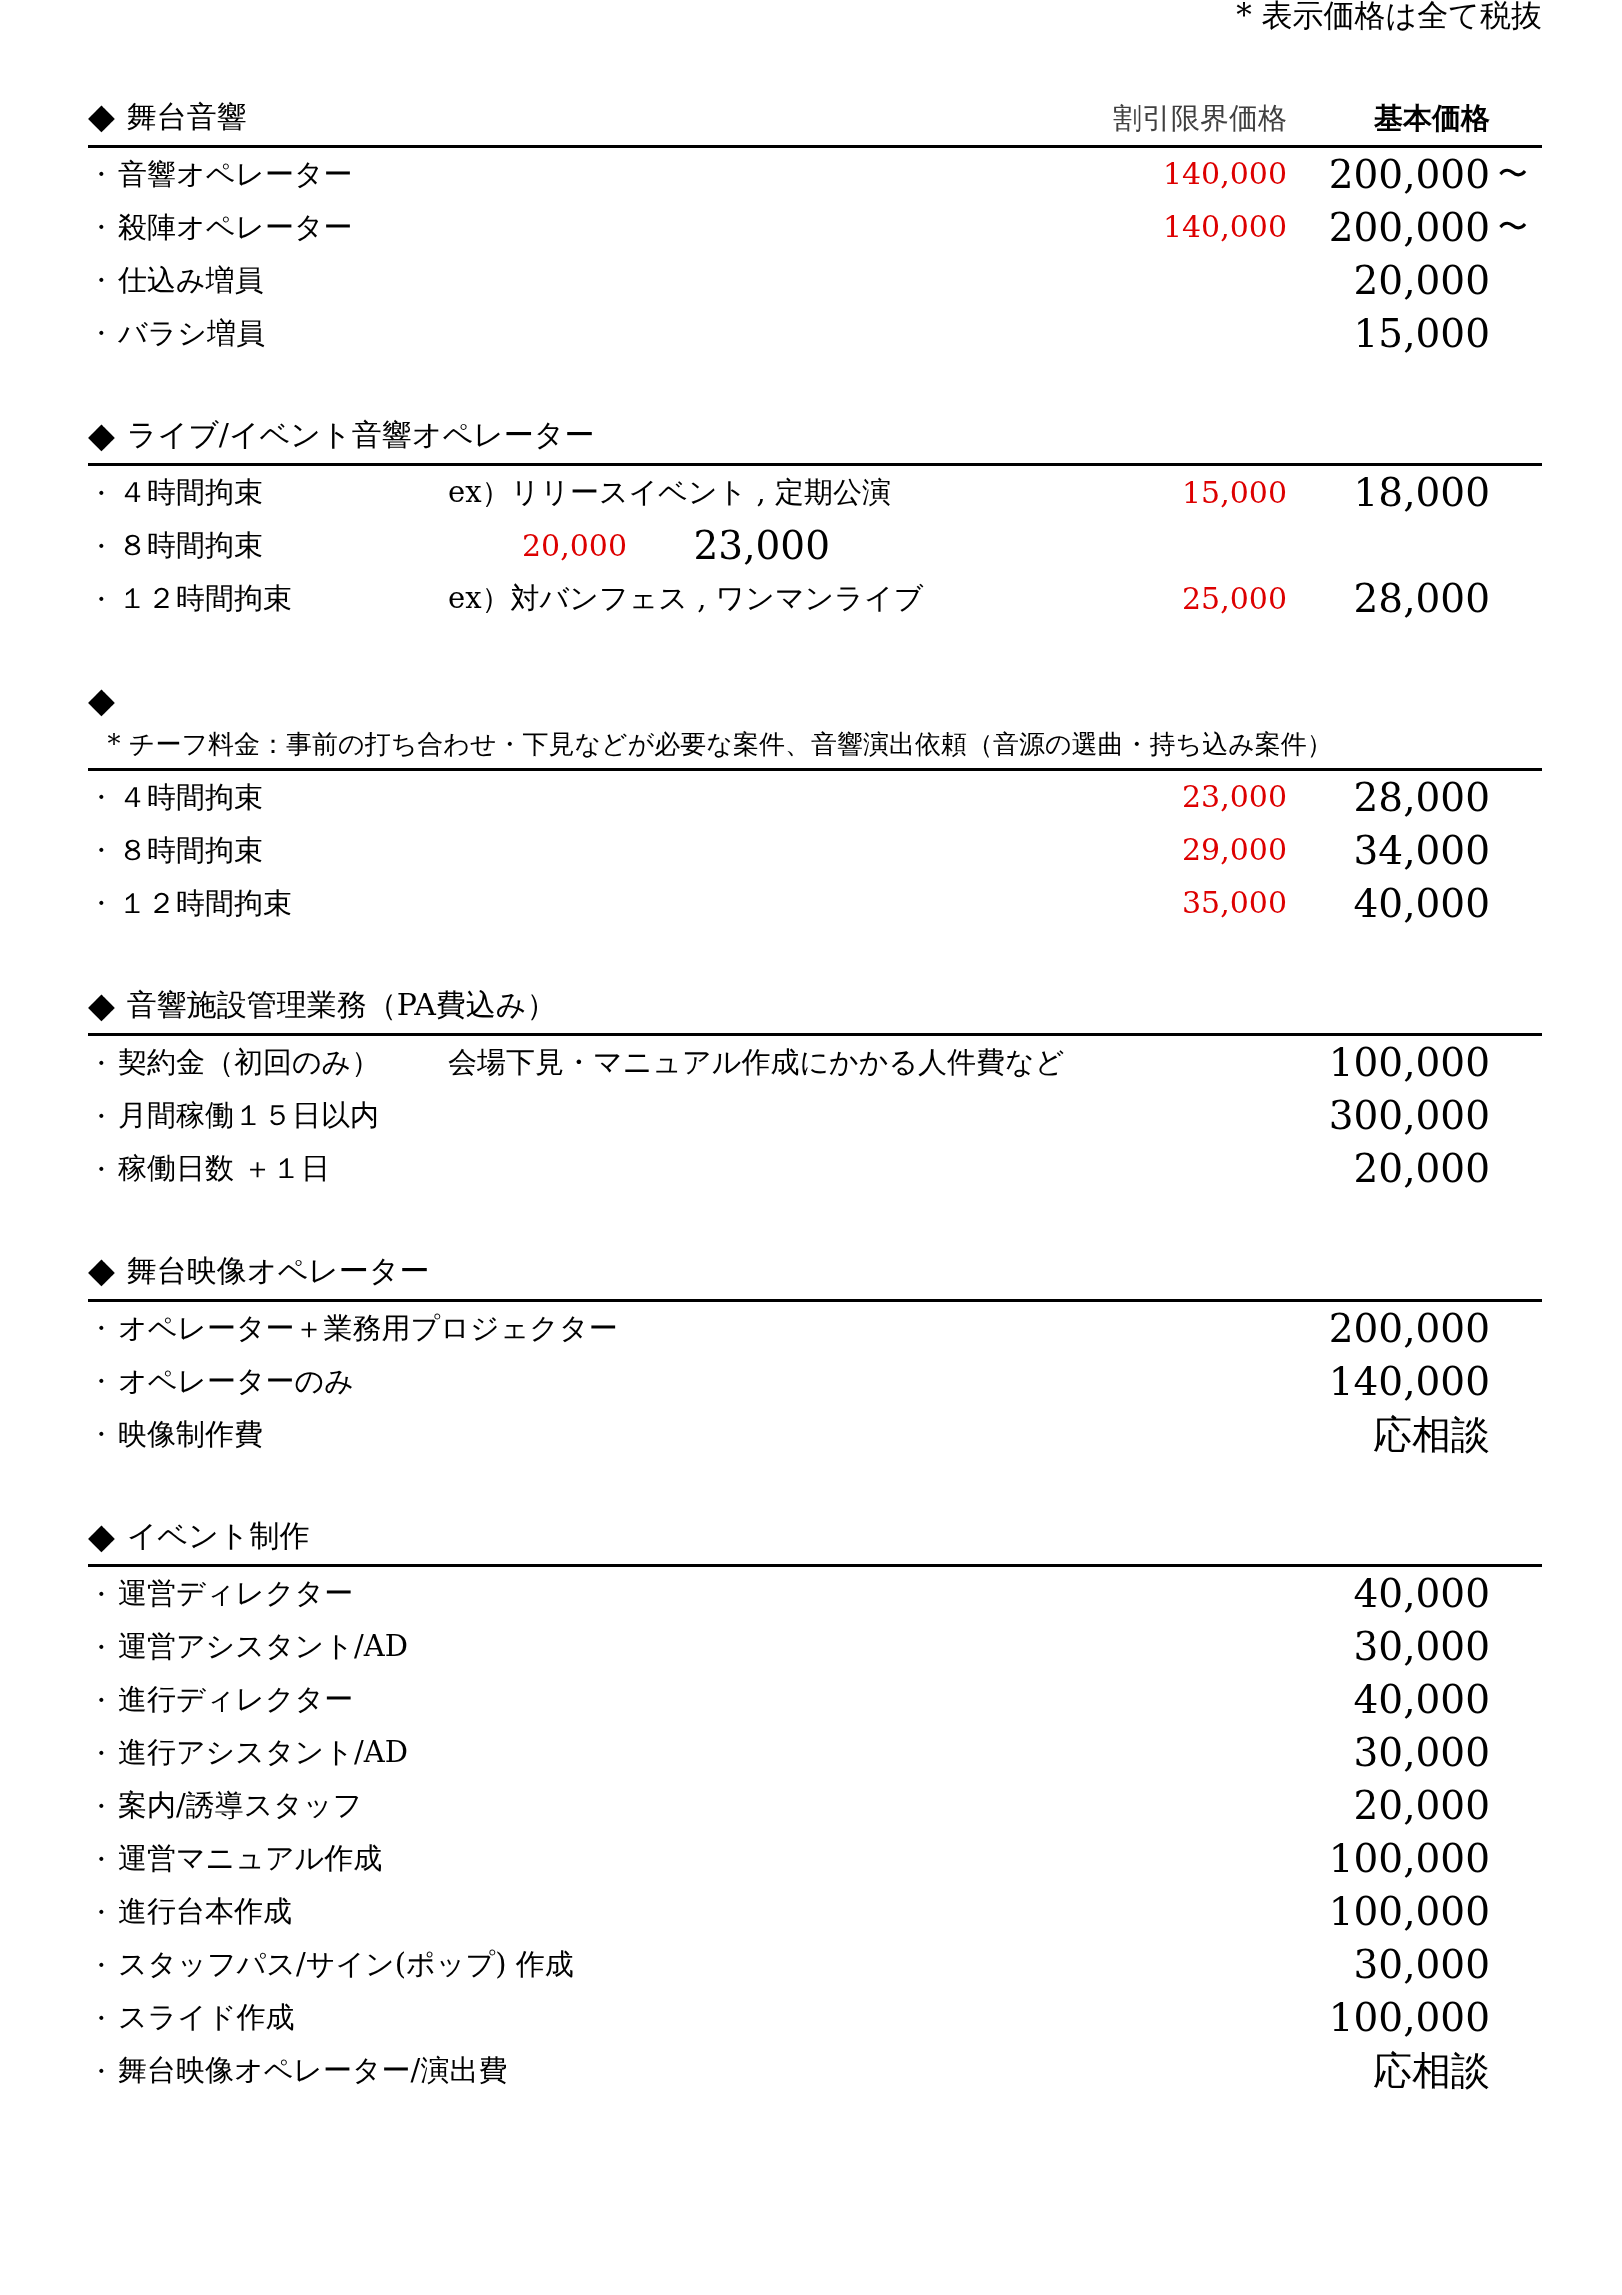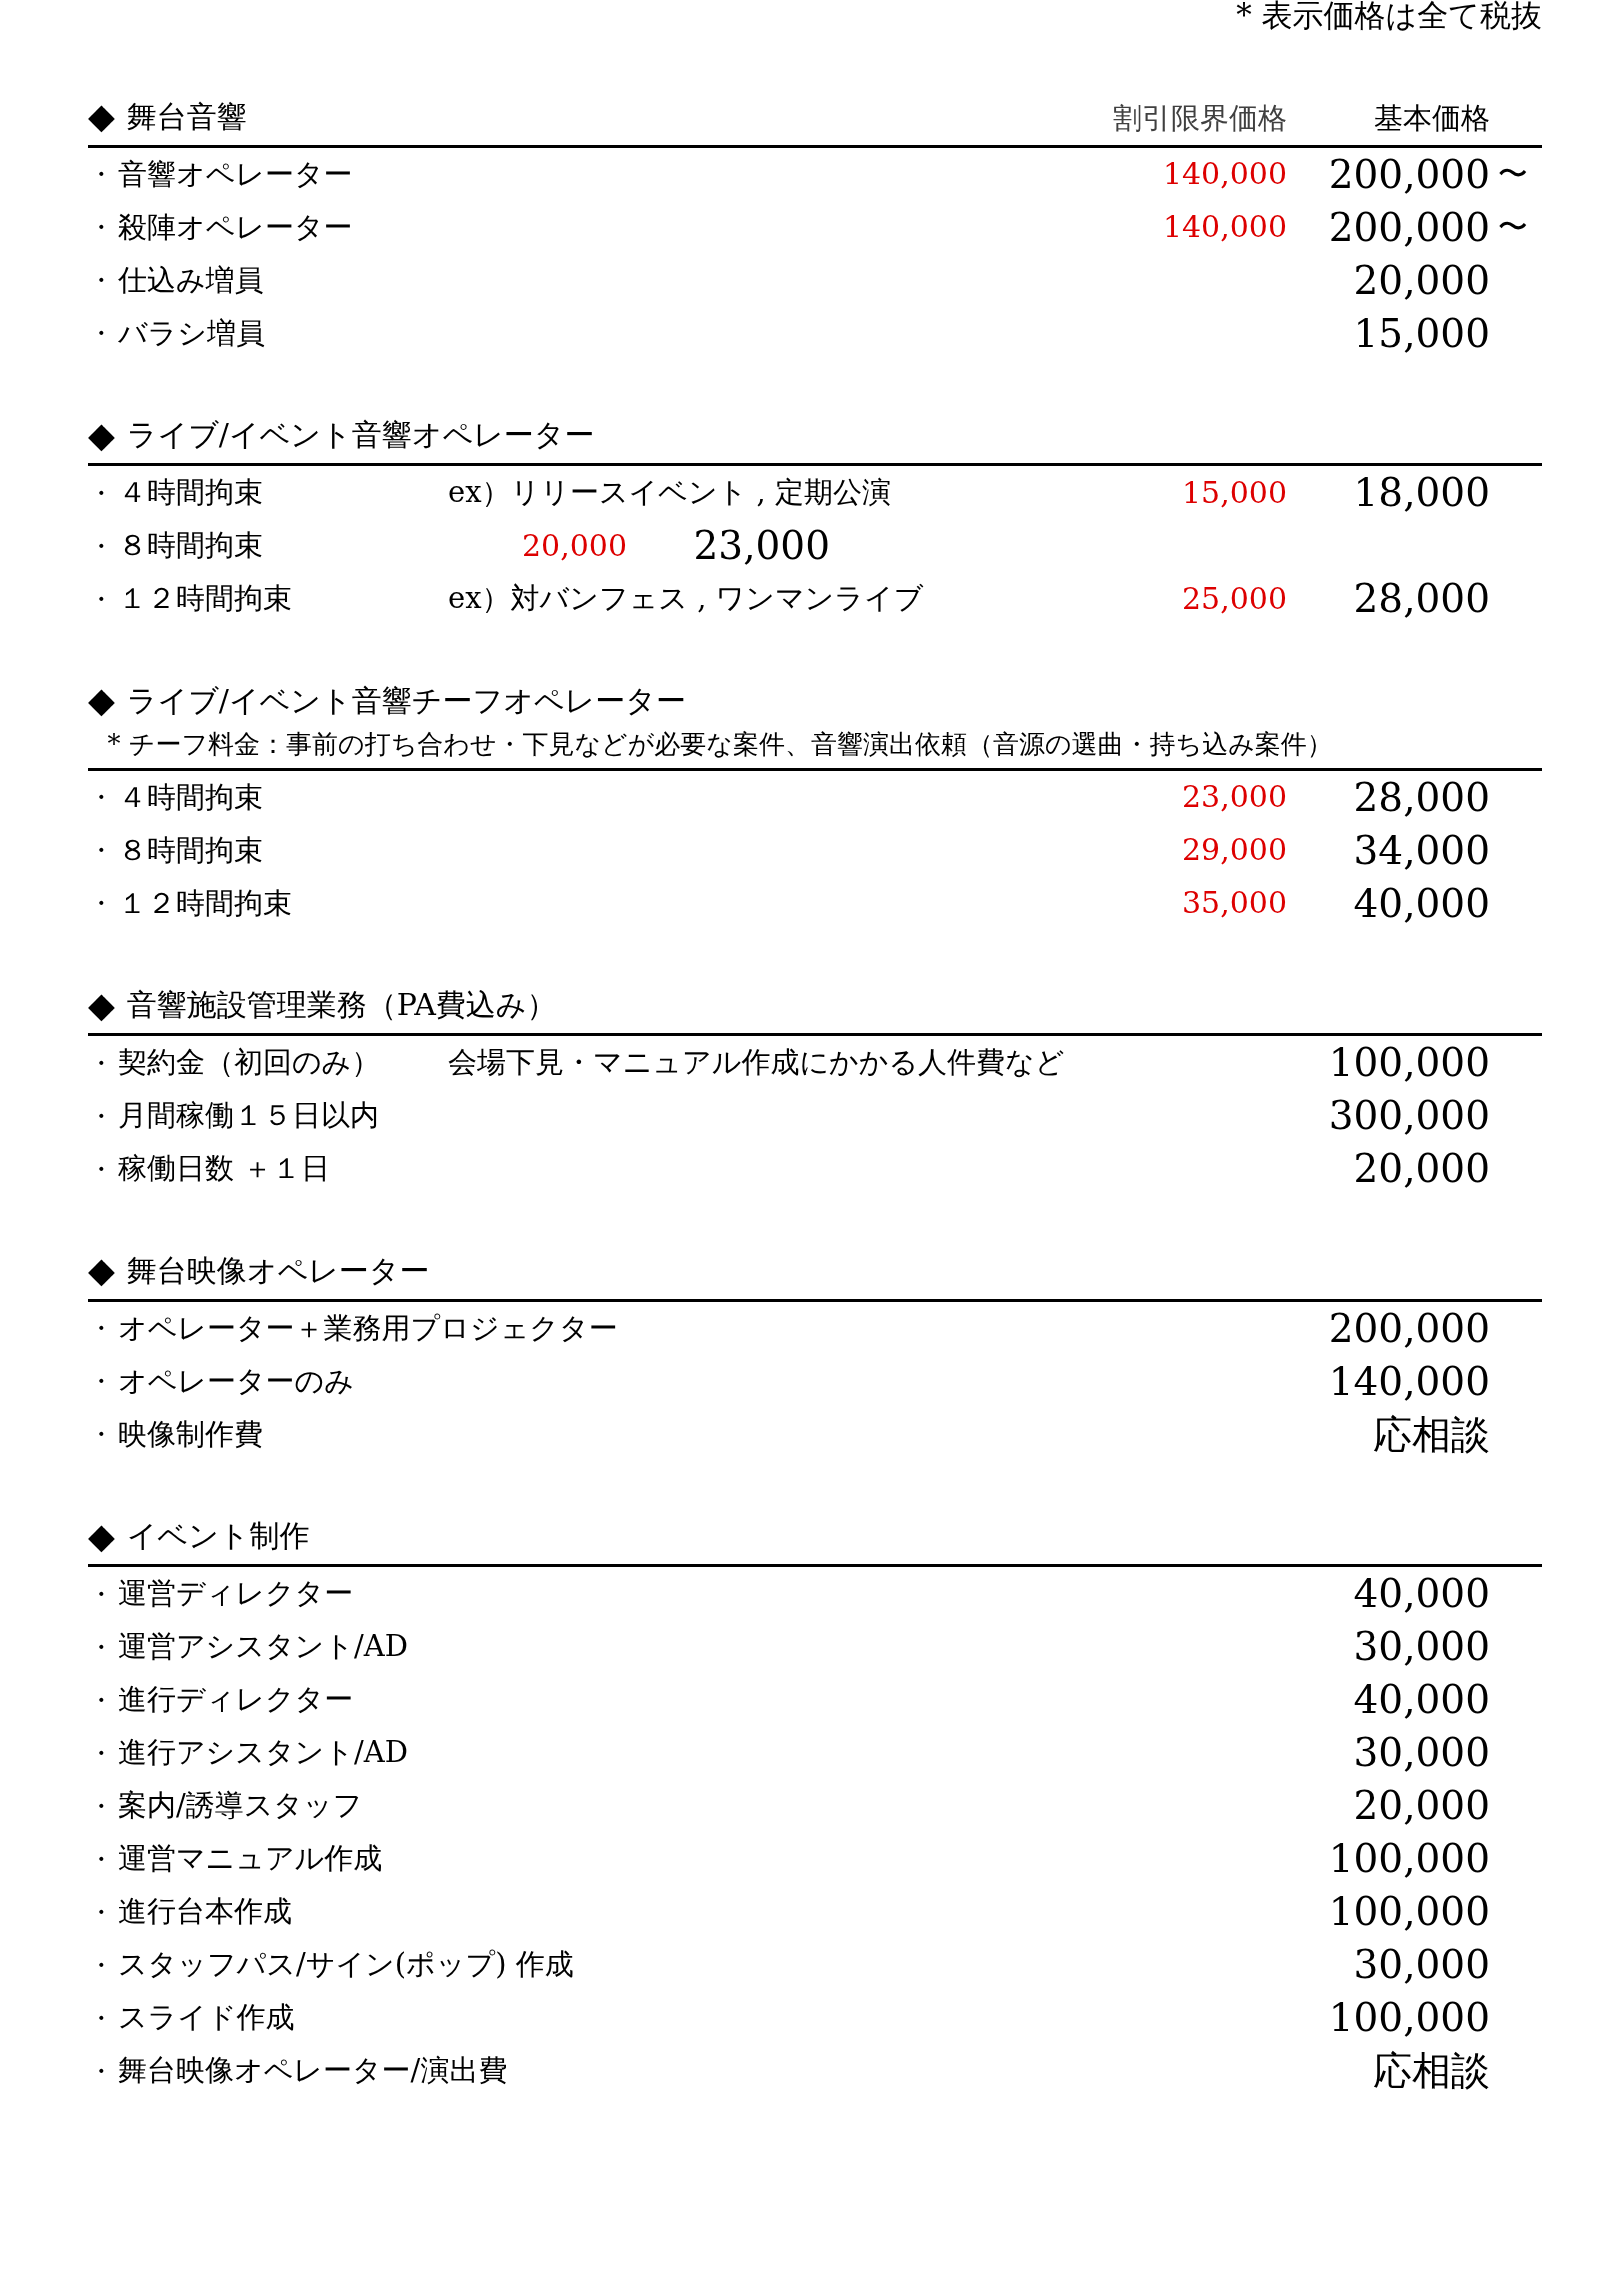--- a/index.html
+++ b/index.html
@@ -46,20 +46,21 @@
   }
   .col-head { font-size: 29px; }
   .col-head.discount {
     width: 209px;
     text-align: right;
     color: #404040;
   }
   .col-head.base {
     width: 203px;
     text-align: right;
+    font-weight: bold;
   }
   .range-spacer { width: 52px; }
 
   .sec-note {
     margin-top: 13px;
     padding-left: 19.6px;
     font-size: 26px;
     white-space: nowrap;
   }
   .rule {
@@ -205,21 +206,20 @@
           <span class="cell note">ex）対バンフェス , ワンマンライブ</span>
           <span class="cell discount">25,000</span>
           <span class="cell base">28,000</span>
           <span class="cell range"></span>
         </div>
       </section>
       <section>
         <div class="sec-head">
           <div class="head-title">
             <span class="diamond">◆</span>
-            <span>ライブ/イベント音響チーフオペレーター</span>
           </div>
         </div>
         <div class="sec-note">* チーフ料金：事前の打ち合わせ・下見などが必要な案件、音響演出依頼（音源の選曲・持ち込み案件）</div>
         <div class="rule"></div>
         <div class="row">
           <span class="cell label">
             <span class="bullet">・</span>
             <span>４時間拘束</span>
           </span>
           <span class="cell note"></span>

